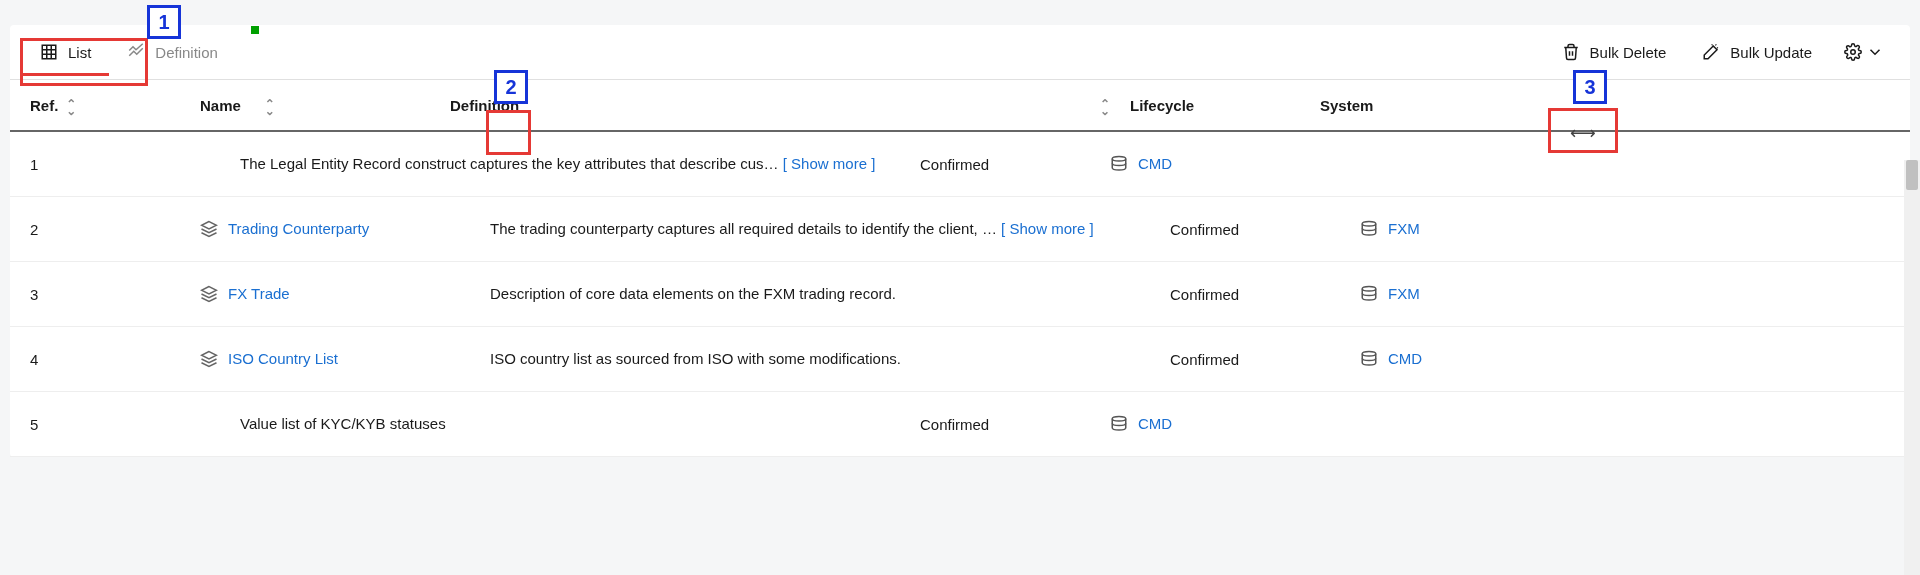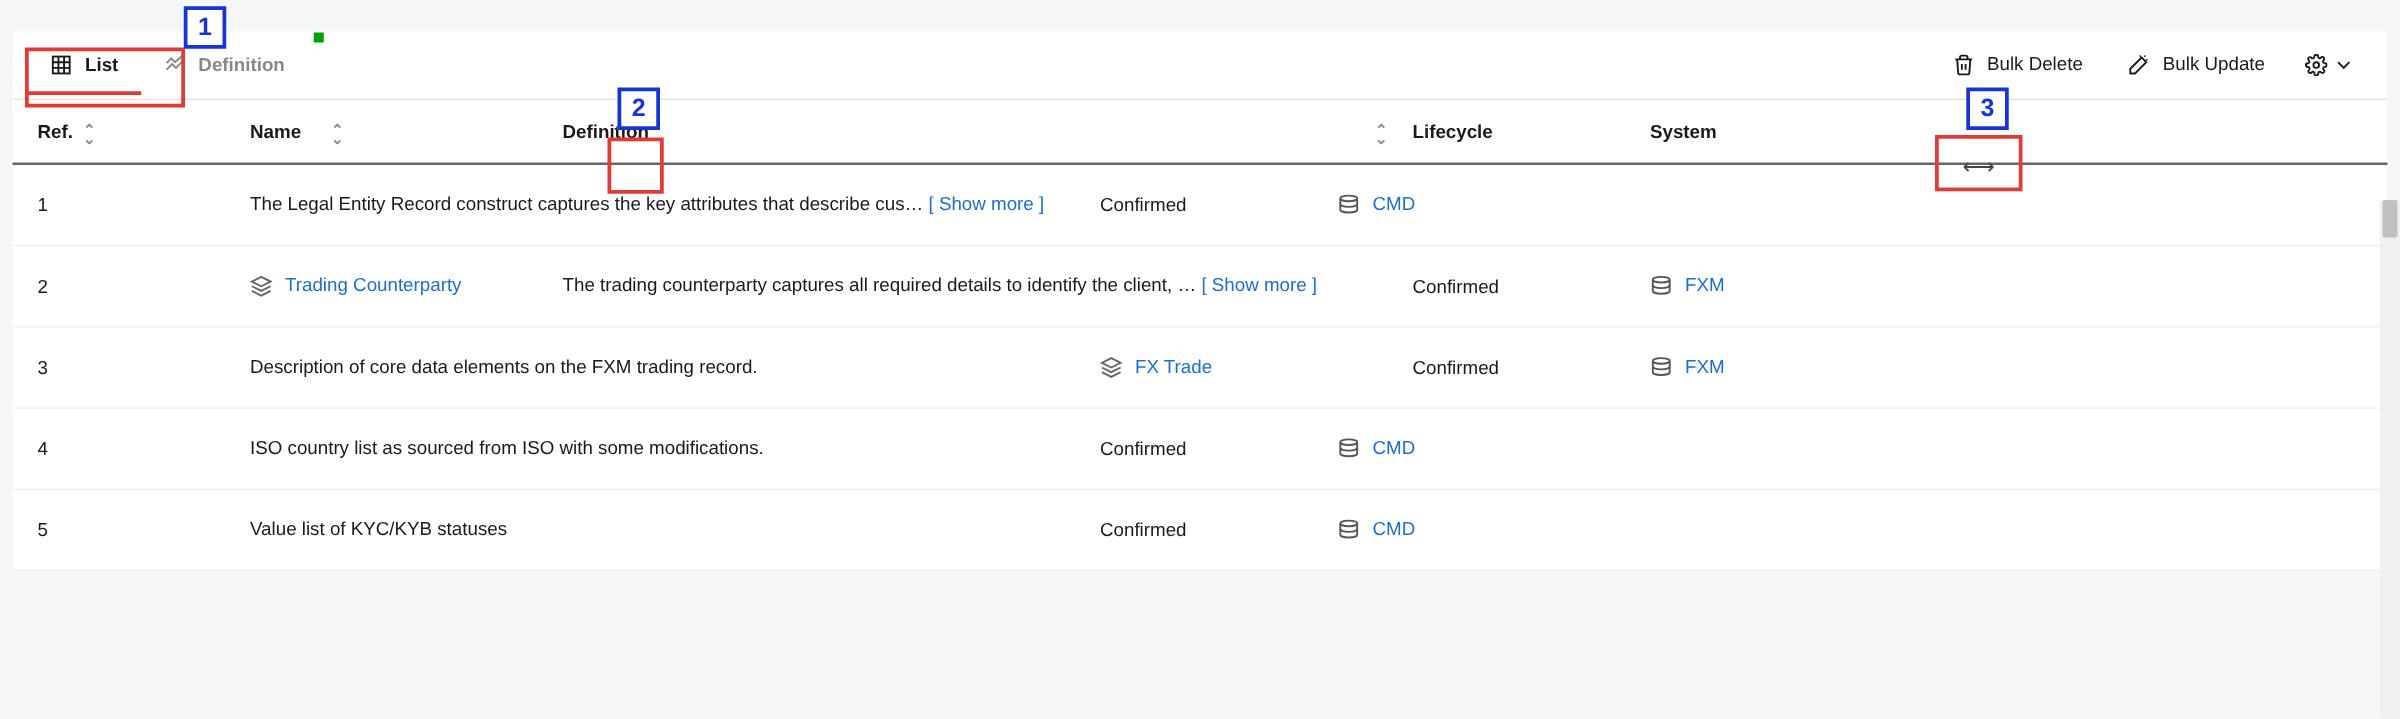--- a/index.html
+++ b/index.html
@@ -28,35 +28,34 @@
 }
 .tab {
   display: flex;
   align-items: center;
   gap: 10px;
   padding: 14px 18px;
   cursor: pointer;
   color: #888;
   font-size: 15px;
   position: relative;
-  font-weight: bold;
 }
 .tab.active { color: #1a1a1a; }
 .tab.active::after {
   content: "";
   position: absolute;
   left: 0; right: 0; bottom: -1px;
   height: 3px;
   background: #e53935;
 }
 .tab svg { width: 18px; height: 18px; }
 .spacer { flex: 1; }
 .action {
   display: flex;
-  align-items: flex-start;
+  align-items: center;
   gap: 10px;
   padding: 10px 18px;
   cursor: pointer;
   font-size: 15px;
   color: #1a1a1a;
 }
 .action svg { width: 18px; height: 18px; }
 .gear { padding: 10px 14px; display:flex; align-items:center; gap:4px; cursor:pointer;}
 .gear svg { width: 18px; height: 18px; }
 
@@ -80,21 +79,21 @@
 
 .tbody { }
 .row {
   display: flex;
   align-items: center;
   padding: 20px 20px;
   border-bottom: 1px solid #eee;
   font-size: 15px;
 }
 .cell { display:flex; align-items:flex-start; gap:10px; }
-.cell.col-def { display:block; line-height:1.6; }
+.cell.col-def { display:block; line-height:1.6;margin-left:40px; }
 .link { color: #1a6fd1; cursor: pointer; }
 .showmore { color: #1a6fd1; cursor:pointer; }
 .stack-icon { width:18px; height:18px; color:#666; flex-shrink:0; }
 .db-icon { width:18px; height:18px; color:#555; flex-shrink:0; }
 
 .scrollbar {
   position:absolute;
   right: 0; top: 160px; bottom:0;
   width: 16px;
   background: #f0f0f0;
@@ -243,41 +242,49 @@
           <svg class="db-icon" viewBox="0 0 24 24" fill="none" stroke="currentColor" stroke-width="2">
             <ellipse cx="12" cy="5" rx="9" ry="3"></ellipse>
             <path d="M3 5v6c0 1.7 4 3 9 3s9-1.3 9-3V5"></path>
             <path d="M3 11v6c0 1.7 4 3 9 3s9-1.3 9-3v-6"></path>
           </svg>
           <span class="link">FXM</span>
         </div>
       </div>
       <div class="row">
         <div class="cell col-ref">3</div>
-        <div class="cell col-def">Description of core data elements on the FXM trading record.</div>
         <div class="cell col-name">
           <svg class="stack-icon" viewBox="0 0 24 24" fill="none" stroke="currentColor" stroke-width="2">
             <polygon points="12 2 2 7 12 12 22 7 12 2"></polygon>
             <polyline points="2 17 12 22 22 17"></polyline>
             <polyline points="2 12 12 17 22 12"></polyline>
           </svg>
           <span class="link">FX Trade</span>
         </div>
+        <div class="cell col-def">Description of core data elements on the FXM trading record.</div>
         <div class="cell col-life">Confirmed</div>
         <div class="cell col-sys">
           <svg class="db-icon" viewBox="0 0 24 24" fill="none" stroke="currentColor" stroke-width="2">
             <ellipse cx="12" cy="5" rx="9" ry="3"></ellipse>
             <path d="M3 5v6c0 1.7 4 3 9 3s9-1.3 9-3V5"></path>
             <path d="M3 11v6c0 1.7 4 3 9 3s9-1.3 9-3v-6"></path>
           </svg>
           <span class="link">FXM</span>
         </div>
       </div>
       <div class="row">
         <div class="cell col-ref">4</div>
+        <div class="cell col-name">
+          <svg class="stack-icon" viewBox="0 0 24 24" fill="none" stroke="currentColor" stroke-width="2">
+            <polygon points="12 2 2 7 12 12 22 7 12 2"></polygon>
+            <polyline points="2 17 12 22 22 17"></polyline>
+            <polyline points="2 12 12 17 22 12"></polyline>
+          </svg>
+          <span class="link">ISO Country List</span>
+        </div>
         <div class="cell col-def">ISO country list as sourced from ISO with some modifications.</div>
         <div class="cell col-life">Confirmed</div>
         <div class="cell col-sys">
           <svg class="db-icon" viewBox="0 0 24 24" fill="none" stroke="currentColor" stroke-width="2">
             <ellipse cx="12" cy="5" rx="9" ry="3"></ellipse>
             <path d="M3 5v6c0 1.7 4 3 9 3s9-1.3 9-3V5"></path>
             <path d="M3 11v6c0 1.7 4 3 9 3s9-1.3 9-3v-6"></path>
           </svg>
           <span class="link">CMD</span>
         </div>

